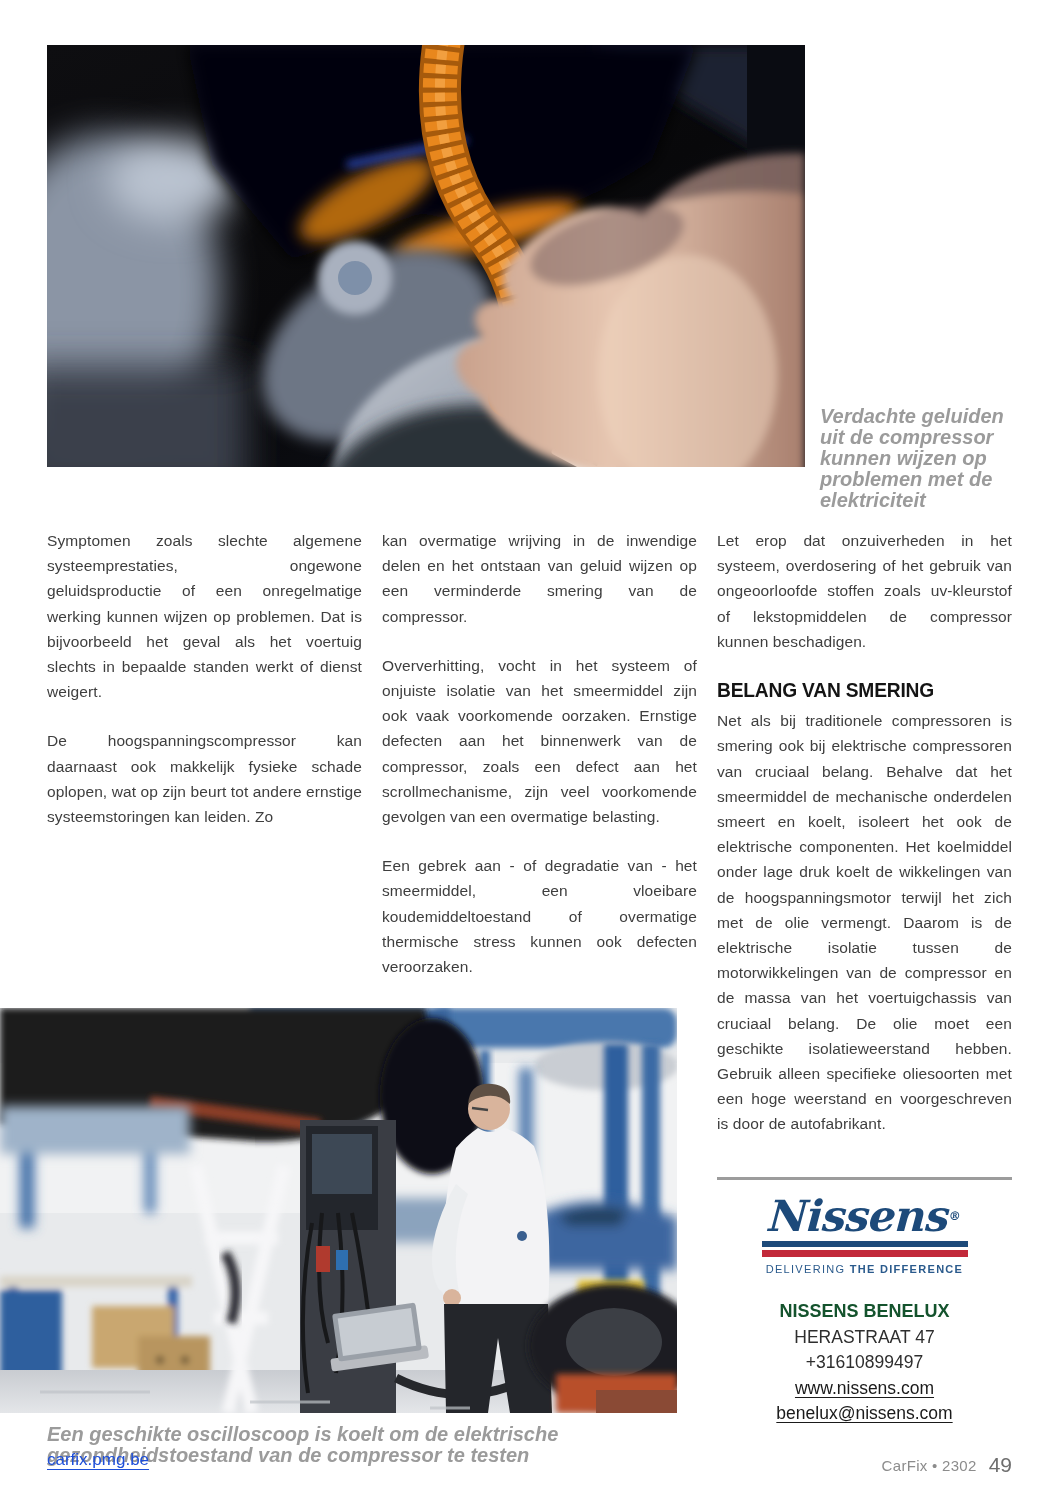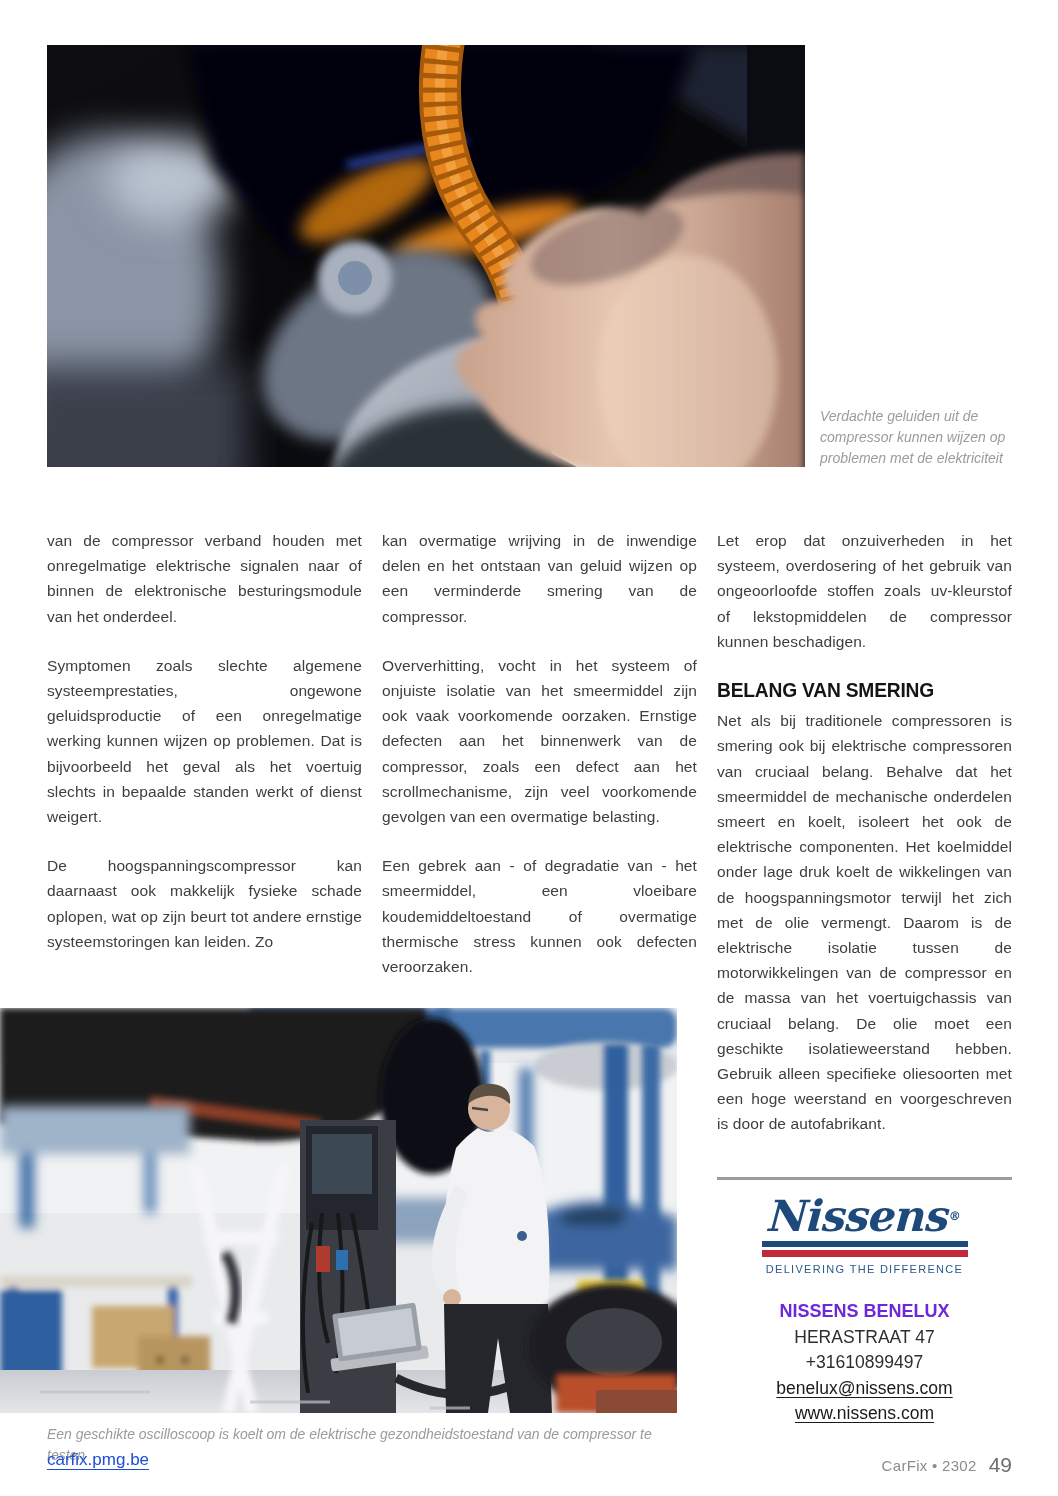--- a/index.html
+++ b/index.html
@@ -11,23 +11,23 @@
     overflow:hidden;
   }
   
   .photo-top{position:absolute;left:47px;top:45px;width:758px;height:422px;overflow:hidden;}
   .photo-bottom{position:absolute;left:0;top:1008px;width:677px;height:405px;overflow:hidden;}
   .photo-top svg,.photo-bottom svg{display:block;}
   
   .caption{
     position:absolute;
     font-style:italic;
-    font-weight:400;
+    font-weight:700;
     color:#9b9b9b;
-    font-size:14px;
+    font-size:20px;
     line-height:21px;
   }
   .caption-top{left:820px;top:406px;width:196px;}
   .caption-bottom{left:47px;top:1424px;width:640px;}
   
   .col{
     position:absolute;top:528px;
     font-size:15.5px;
     font-weight:300;
     line-height:25.2px;
@@ -69,24 +69,24 @@
   .nissens-reg{font-size:12px;vertical-align:top;color:#1d4a7a;font-style:normal;}
   .nissens-bar-blue{width:206px;height:6px;background:#1d4a7a;margin:3px auto 0 auto;}
   .nissens-bar-red{width:206px;height:7px;background:#c2293a;margin:3px auto 0 auto;}
   .nissens-tagline{
     margin-top:6px;
     font-size:11px;
     letter-spacing:1.3px;
     color:#2a5a8c;
     white-space:nowrap;
   }
-  .nissens-tagline .bold{font-weight:400;}
+  .nissens-tagline .bold{font-weight:700;}
   .contact{margin-top:22px;font-weight:300;color:#2e2e2e;}
   .contact-line{font-size:17.5px;line-height:25.5px;}
-  .contact-company{font-weight:700;font-size:18px;color:#6d28d9;}
+  .contact-company{font-weight:700;font-size:18px;color:#14532d;}
   .contact-link{color:#1a1a1a;text-decoration:underline;text-underline-offset:3px;cursor:pointer;}
   
   .footer-left{
     position:absolute;left:47px;top:1450px;
     font-size:17px;color:#1d4ed8;
     text-decoration:underline;text-underline-offset:4px;
     cursor:pointer;
   }
   .footer-right{
     position:absolute;right:46px;top:1453px;
@@ -166,21 +166,20 @@
         <path d="M758,108 C690,106 632,128 600,164 C640,150 700,142 758,150 Z" fill="#6f5a58" opacity="0.8"></path>
         <ellipse cx="560" cy="200" rx="80" ry="34" fill="#7c6260" opacity="0.55" transform="rotate(-18 560 200)"></ellipse>
         <ellipse cx="640" cy="330" rx="90" ry="120" fill="#eed3bd" opacity="0.55"></ellipse>
       </g>
     </svg>
   </div>
 
   <div class="caption caption-top">Verdachte geluiden uit de compressor kunnen wijzen op problemen met de elektriciteit</div>
 
   <div class="col col-1">
-    <p>van de compressor verband houden met onregelmatige elektrische signalen naar of binnen de elektronische besturingsmodule van het onderdeel.</p>
     <p>Symptomen zoals slechte algemene systeemprestaties, ongewone geluidsproductie of een onregelmatige werking kunnen wijzen op problemen. Dat is bijvoorbeeld het geval als het voertuig slechts in bepaalde standen werkt of dienst weigert.</p>
     <p>De hoogspanningscompressor kan daarnaast ook makkelijk fysieke schade oplopen, wat op zijn beurt tot andere ernstige systeemstoringen kan leiden. Zo</p>
   </div>
 
   <div class="col col-2">
     <p>kan overmatige wrijving in de inwendige delen en het ontstaan van geluid wijzen op een verminderde smering van de compressor.</p>
     <p>Oververhitting, vocht in het systeem of onjuiste isolatie van het smeermiddel zijn ook vaak voorkomende oorzaken. Ernstige defecten aan het binnenwerk van de compressor, zoals een defect aan het scrollmechanisme, zijn veel voorkomende gevolgen van een overmatige belasting.</p>
     <p>Een gebrek aan - of degradatie van - het smeermiddel, een vloeibare koudemiddeltoestand of overmatige thermische stress kunnen ook defecten veroorzaken.</p>
   </div>
 
@@ -307,22 +306,22 @@
       <div class="nissens-bar-red"></div>
       <div class="nissens-tagline">
         <span>DELIVERING</span>
         <span class="bold">THE DIFFERENCE</span>
       </div>
     </div>
     <div class="contact">
       <div class="contact-line contact-company">NISSENS BENELUX</div>
       <div class="contact-line">HERASTRAAT 47</div>
       <div class="contact-line">+31610899497</div>
+      <div class="contact-line"><span class="contact-link">www.nissens.com</span></div>
       <div class="contact-line"><span class="contact-link">benelux@nissens.com</span></div>
-      <div class="contact-line"><span class="contact-link">www.nissens.com</span></div>
     </div>
   </div>
 
   <a class="footer-left">carfix.pmg.be</a>
   <div class="footer-right">
     <span class="footer-issue">CarFix • 2302</span>
     <span class="footer-page">49</span>
   </div>
 
 </div>

